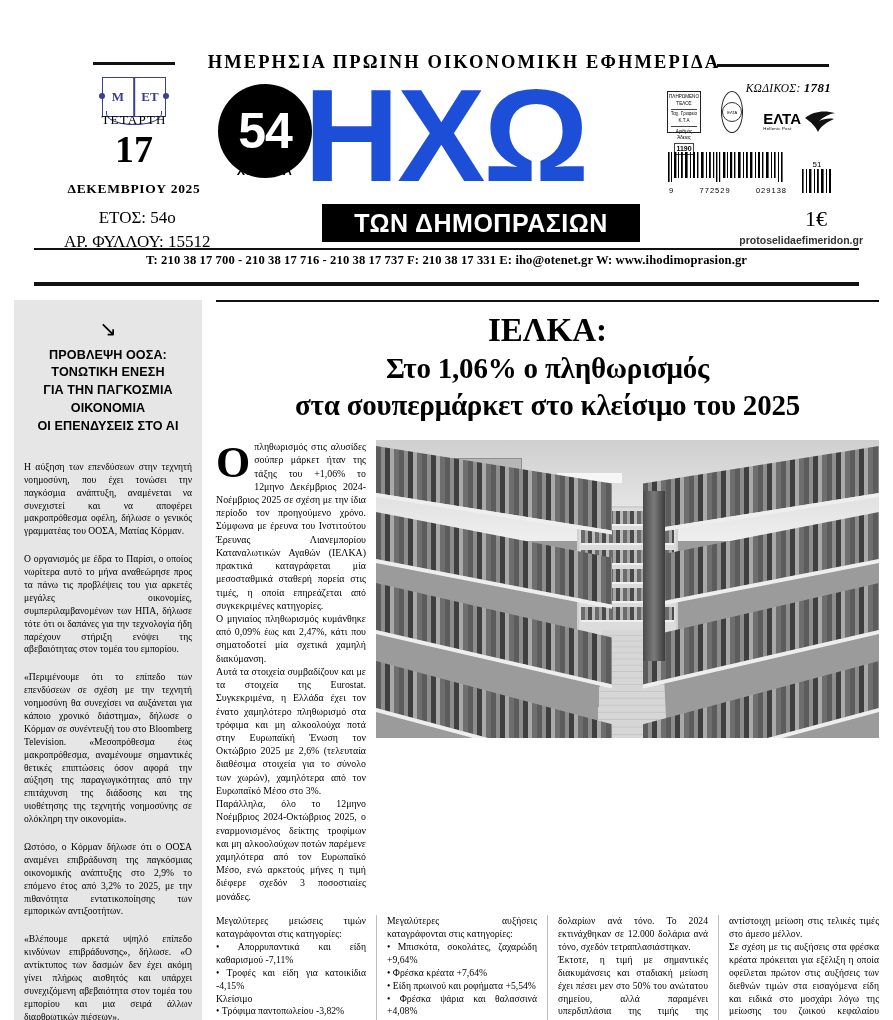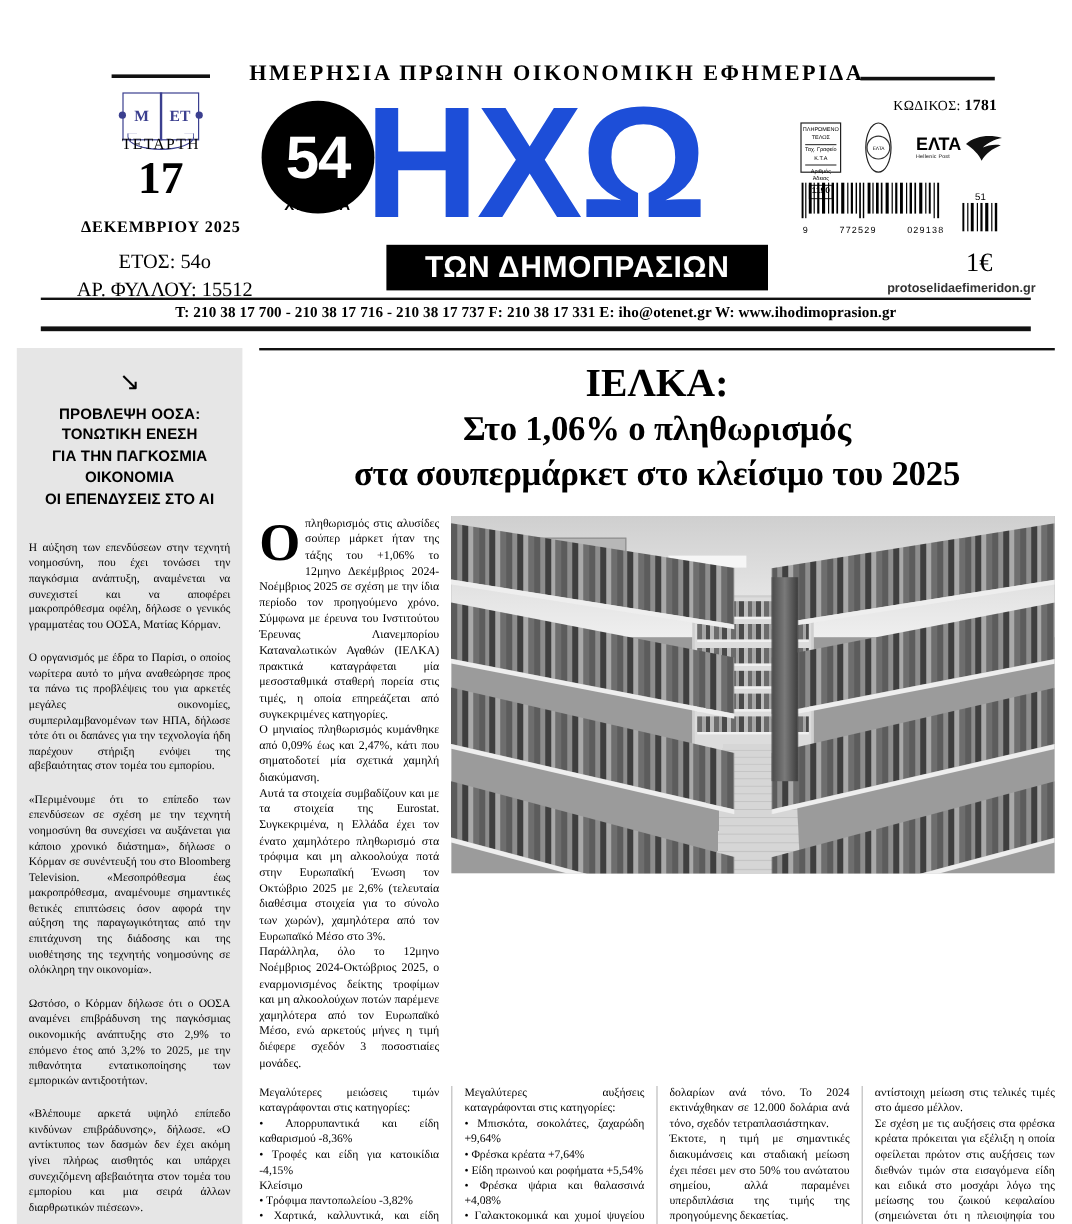--- a/index.html
+++ b/index.html
@@ -79,24 +79,24 @@
   }
   .subbar {
     position: absolute; left: 110px; top: 128px; width: 318px; height: 38px;
     background: #000; color: #fff;
     display: flex; align-items: center; justify-content: center;
     font-family: "Liberation Sans", sans-serif; font-size: 25px; font-weight: 700; letter-spacing: 0.5px;
   }
 
   
   .right-rule { position: absolute; right: 50px; top: 64px; width: 112px; height: 2.5px; background: #111; }
-  .codeline { position: absolute; right: 48px; top: 80px; font-size: 11.5px; letter-spacing: .3px; }
+  .codeline { position: absolute; right: 48px; top: 80px; font-size: 11.5px; letter-spacing: .3px; font-style: italic; }
   .codeline b { font-size: 13px; }
 
-  .stamps { position: absolute; right: 42px; top: 100px; width: 170px; height: 46px; display: flex; align-items: center; gap: 20px; }
+  .stamps { position: absolute; right: 42px; top: 87px; width: 170px; height: 46px; display: flex; align-items: flex-end; gap: 20px; }
   .stamp-a { width: 48px; height: 42px; border: 1.3px solid #222; font-size: 4.6px; line-height: 1.45; padding: 2px 1px; text-align: center; font-family: "Liberation Sans", sans-serif; }
   .stamp-a .sep { border-top: 1px solid #444; margin: 1.5px 2px; }
   .stamp-a .num { font-size: 7px; font-weight: 700; border: 1px solid #444; margin: 1px 5px 0; }
   .stamp-seal { width: 42px; height: 42px; border-radius: 50%; border: 1.4px solid #222; display: flex; align-items: center; justify-content: center; }
   .stamp-seal .inner { width: 20px; height: 20px; border-radius: 50%; border: 1.2px solid #333; font-size: 4px; display: flex; align-items: center; justify-content: center; font-family: "Liberation Sans", sans-serif; }
   .elta { display: flex; align-items: center; gap: 2px; }
   .elta-txt { font-family: "Liberation Sans", sans-serif; font-weight: 700; font-size: 15px; line-height: 1; }
   .elta-sub { font-family: "Liberation Sans", sans-serif; font-size: 4.4px; letter-spacing: .2px; }
 
   .barcode { position: absolute; right: 90px; top: 152px; width: 122px; height: 36px; }
@@ -106,21 +106,21 @@
   .barcode2 .n { font-family: "Liberation Sans", sans-serif; font-size: 8px; text-align: center; }
   .barcode2 .bars { width: 100%; height: 24px; }
   .price { position: absolute; right: 52px; top: 206px; font-size: 22px; }
   .site { position: absolute; right: 16px; top: 234px; font-family: "Liberation Sans", sans-serif; font-size: 10.5px; font-weight: 700; color: #333; }
 
   
   .contact-wrap { position: relative; margin: 0 20px; }
   .contact-top { height: 2px; background: #111; }
   .contact {
     text-align: center; font-size: 12.6px; font-weight: 700;
-    padding: 3px 0 4px; letter-spacing: .1px; white-space: nowrap;
+    padding: 3px 0 14px; letter-spacing: .1px; white-space: nowrap;
   }
   .contact-bot { height: 3.5px; background: #111; }
 
   
   .content { display: flex; margin-top: 14px; }
 
   
   .sidebar { width: 188px; flex: 0 0 188px; background: #e6e6e6; padding: 8px 10px 0; position: relative; }
   .arrow-icon { text-align: center; font-size: 21px; line-height: 1; padding: 10px 0 8px; font-family: "Liberation Sans", sans-serif; }
   .side-head {
@@ -413,21 +413,21 @@
                 <div class="shelf-row r4"></div>
             </div>
             <div class="sm-column"></div>
           </div>
         </div>
       </div>
 
       <div class="lower">
         <div class="col">
           <p>Μεγαλύτερες μειώσεις τιμών καταγράφονται στις κατηγορίες:</p>
-          <p>• Απορρυπαντικά και είδη καθαρισμού -8,36%</p>
+          <p>• Απορρυπαντικά και είδη καθαρισμού -7,11%</p>
           <p>• Τροφές και είδη για κατοικίδια -4,15%</p>
           <p>Κλείσιμο</p>
           <p>• Τρόφιμα παντοπωλείου -3,82%</p>
           <p>• Χαρτικά, καλλυντικά, και είδη προσωπικής υγιεινής -2,63%</p>
 
         </div>
         <div class="sep-v"></div>
         <div class="col">
           <p>Μεγαλύτερες αυξήσεις καταγράφονται στις κατηγορίες:</p>
           <p>• Μπισκότα, σοκολάτες, ζαχαρώδη +9,64%</p>

